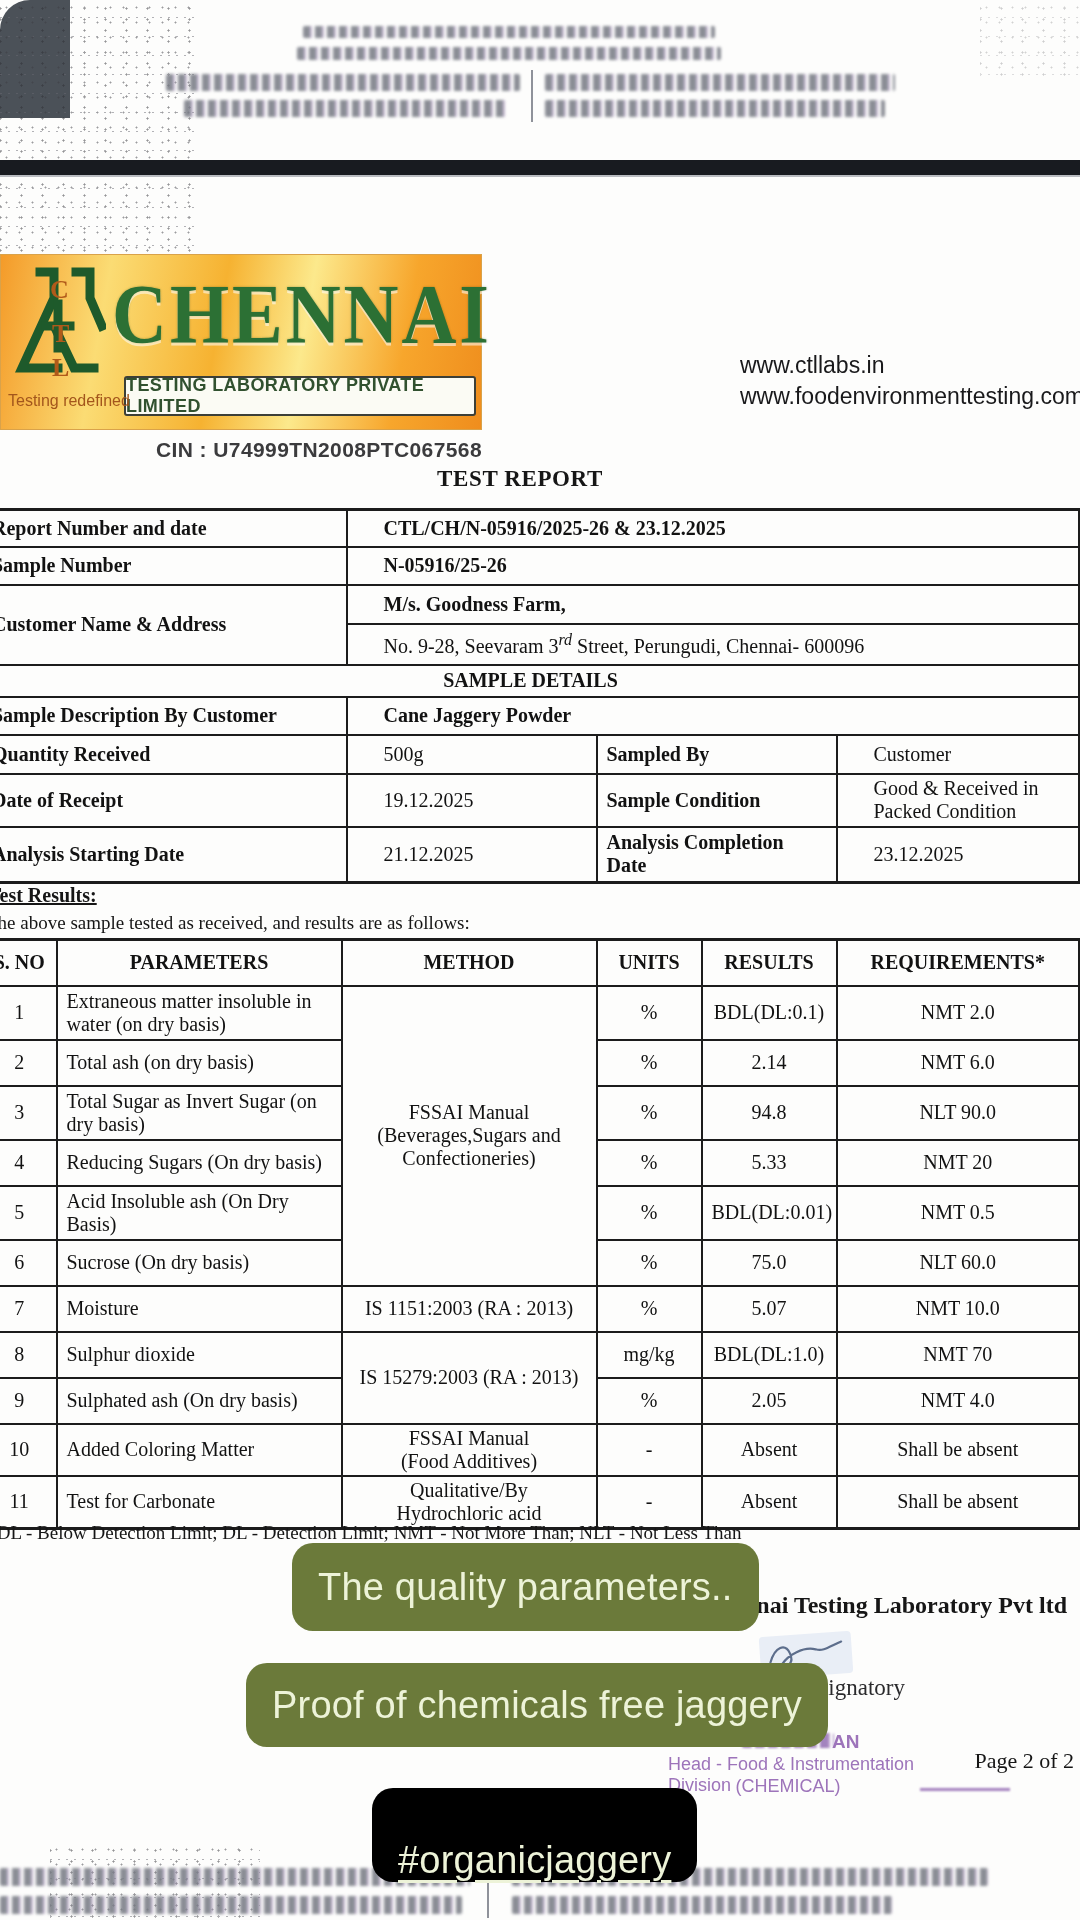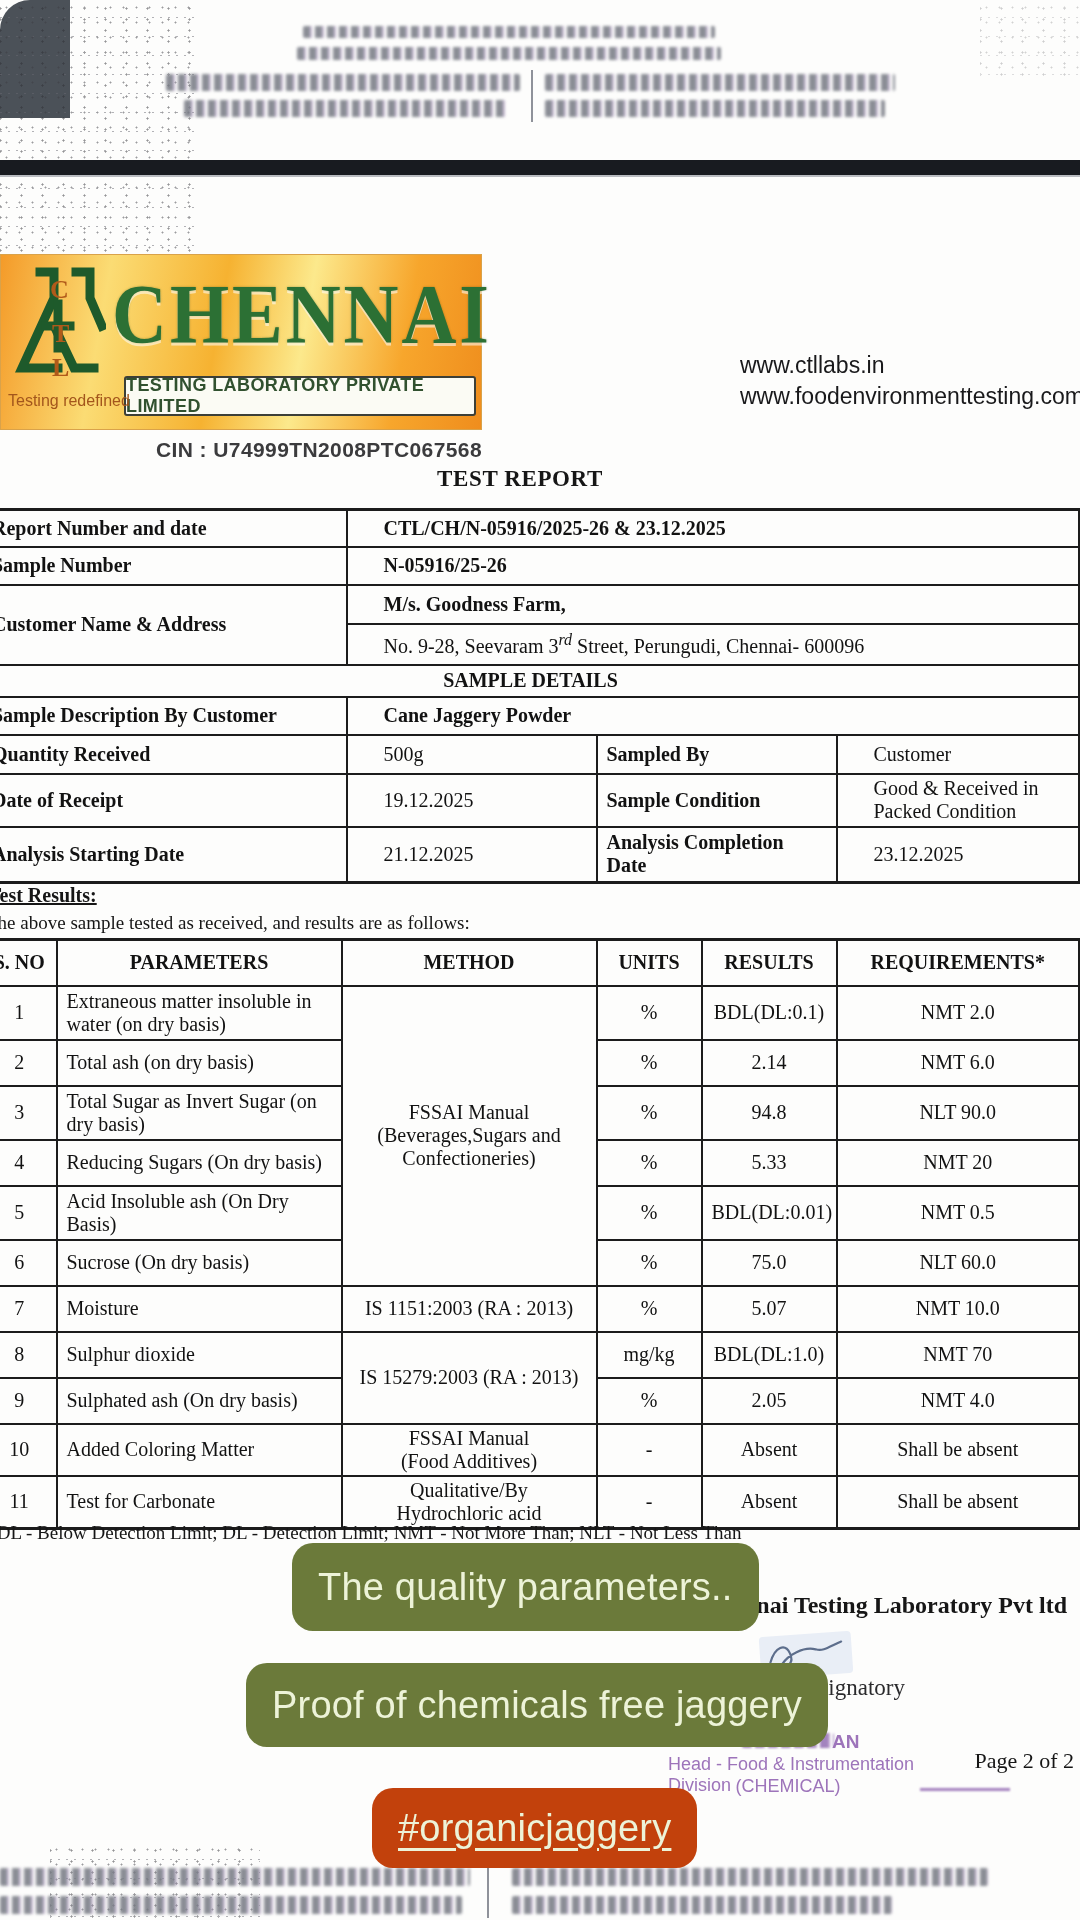--- a/index.html
+++ b/index.html
@@ -289,21 +289,21 @@
 <div class="abs sig-signatory">Authorised Signatory</div>
 <div class="abs smudge purple" style="left:742px;top:1733px;width:92px;height:15px;"></div>
 <div class="abs stamp stamp-frag">AN</div>
 <div class="abs stamp stamp-l1">Head - Food &amp; Instrumentation Division</div>
 <div class="abs stamp stamp-l2">(CHEMICAL)</div>
 <div class="abs stamp-underline"></div>
 <div class="abs page-num">Page 2 of 2</div>
 
 <div class="pill" style="left: 292px; top: 1543px; height: 88px; background: rgb(107, 122, 58); color: rgb(237, 243, 216);">The quality parameters..</div>
 <div class="pill" style="left: 246px; top: 1663px; height: 84px; background: rgb(107, 122, 58); color: rgb(237, 243, 216);">Proof of chemicals free jaggery</div>
-<div class="pill u" style="left: 372px; top: 1788px; height: 80px; background: #c2410c; color: rgb(237, 243, 216);">
+<div class="pill u" style="left: 372px; top: 1788px; height: 94px; background: #000000; color: rgb(237, 243, 216); align-items: flex-end;">
     <span>#organicjaggery</span>
   </div>
 
 <div class="abs noise" style="left:50px;top:1842px;width:210px;height:78px;"></div>
 <div class="abs smudge" style="left:0;top:1868px;width:470px;height:18px;"></div>
 <div class="abs smudge" style="left:0;top:1896px;width:462px;height:18px;"></div>
 <div class="abs vsep" style="left:487px;top:1864px;height:54px;"></div>
 <div class="abs smudge" style="left:512px;top:1868px;width:476px;height:18px;"></div>
 <div class="abs smudge" style="left:512px;top:1896px;width:380px;height:18px;"></div>
 

